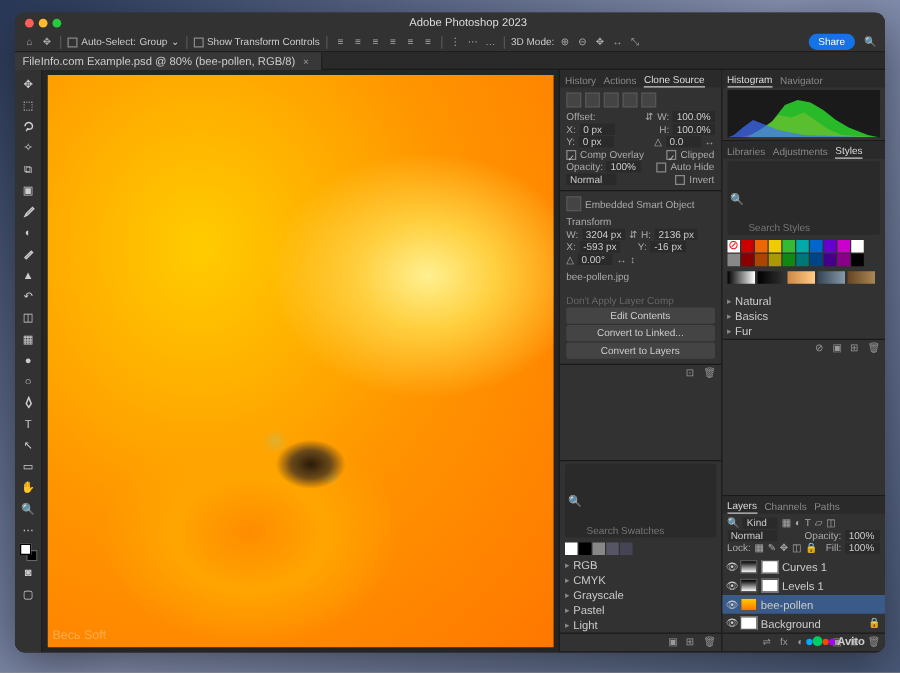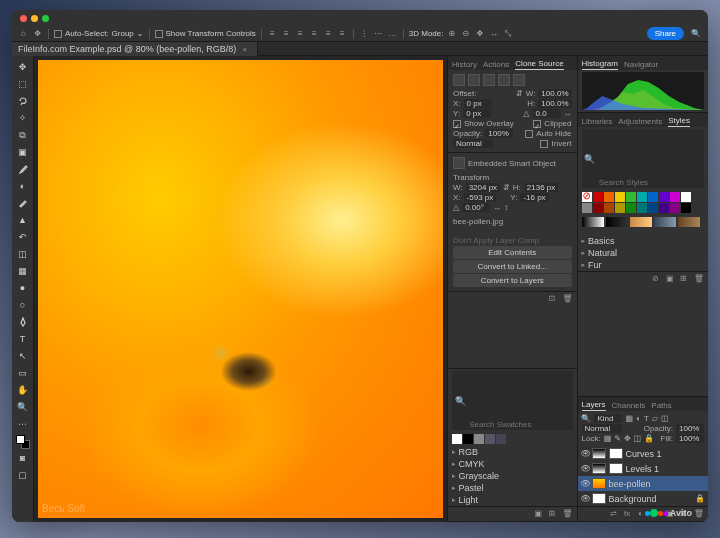--- a/index.html
+++ b/index.html
@@ -74,20 +74,21 @@
 </head>
 <body>
 
 <div class="app">
  <div class="titlebar">
   <div class="traffic">
    <span class="dot" style="background:#ff5f56"></span>
    <span class="dot" style="background:#ffbd2e"></span>
    <span class="dot" style="background:#27c93f"></span>
   </div>
+  <div class="title">Adobe Photoshop 2023</div>
  </div>
 
  <div class="menubar">
   <span class="ico">⌂</span>
   <span class="ico">✥</span>
   <span class="sep"></span>
   <span class="check"></span>
   <span class="mlabel">Auto-Select:</span>
   <span class="mlabel">Group</span>
   <span class="mlabel">⌄</span>
@@ -213,21 +214,21 @@
       <div class="row">
        <span class="label8">Y:</span>
        <span class="num">0 px</span>
        <span style="flex:1"></span>
        <span class="label8">△</span>
        <span class="num">0.0</span>
        <span class="label8">↔</span>
       </div>
       <div class="row">
        <span class="check on"></span>
-       <span class="label8">Show Overlay</span>
+       <span class="label8">Comp Overlay</span>
        <span style="flex:1"></span>
        <span class="check on"></span>
        <span class="label8">Clipped</span>
       </div>
       <div class="row">
        <span class="label8">Opacity:</span>
        <span class="num">100%</span>
        <span style="flex:1"></span>
        <span class="check"></span>
        <span class="label8">Auto Hide</span>
@@ -367,24 +368,24 @@
      </div>
      <div style="display:flex;gap:2px;padding:2px 4px;flex-wrap:wrap">
       <span class="gradswatch" style="background:linear-gradient(90deg,#000,#fff)"></span>
       <span class="gradswatch" style="background:linear-gradient(90deg,#000,#333)"></span>
       <span class="gradswatch" style="background:linear-gradient(90deg,#c84,#fc8)"></span>
       <span class="gradswatch" style="background:linear-gradient(90deg,#345,#89a)"></span>
       <span class="gradswatch" style="background:linear-gradient(90deg,#642,#a85)"></span>
      </div>
      <div style="height:6px"></div>
      <div class="folder-row">
+              <span>Natural</span>
+            </div>
+     <div class="folder-row">
               <span>Basics</span>
-            </div>
-     <div class="folder-row">
-              <span>Natural</span>
             </div>
      <div class="folder-row">
               <span>Fur</span>
             </div>
      <div class="footer-ico-row">
       <span class="fi">⊘</span>
       <span class="fi">▣</span>
       <span class="fi">⊞</span>
       <span class="fi">🗑</span>
      </div>

